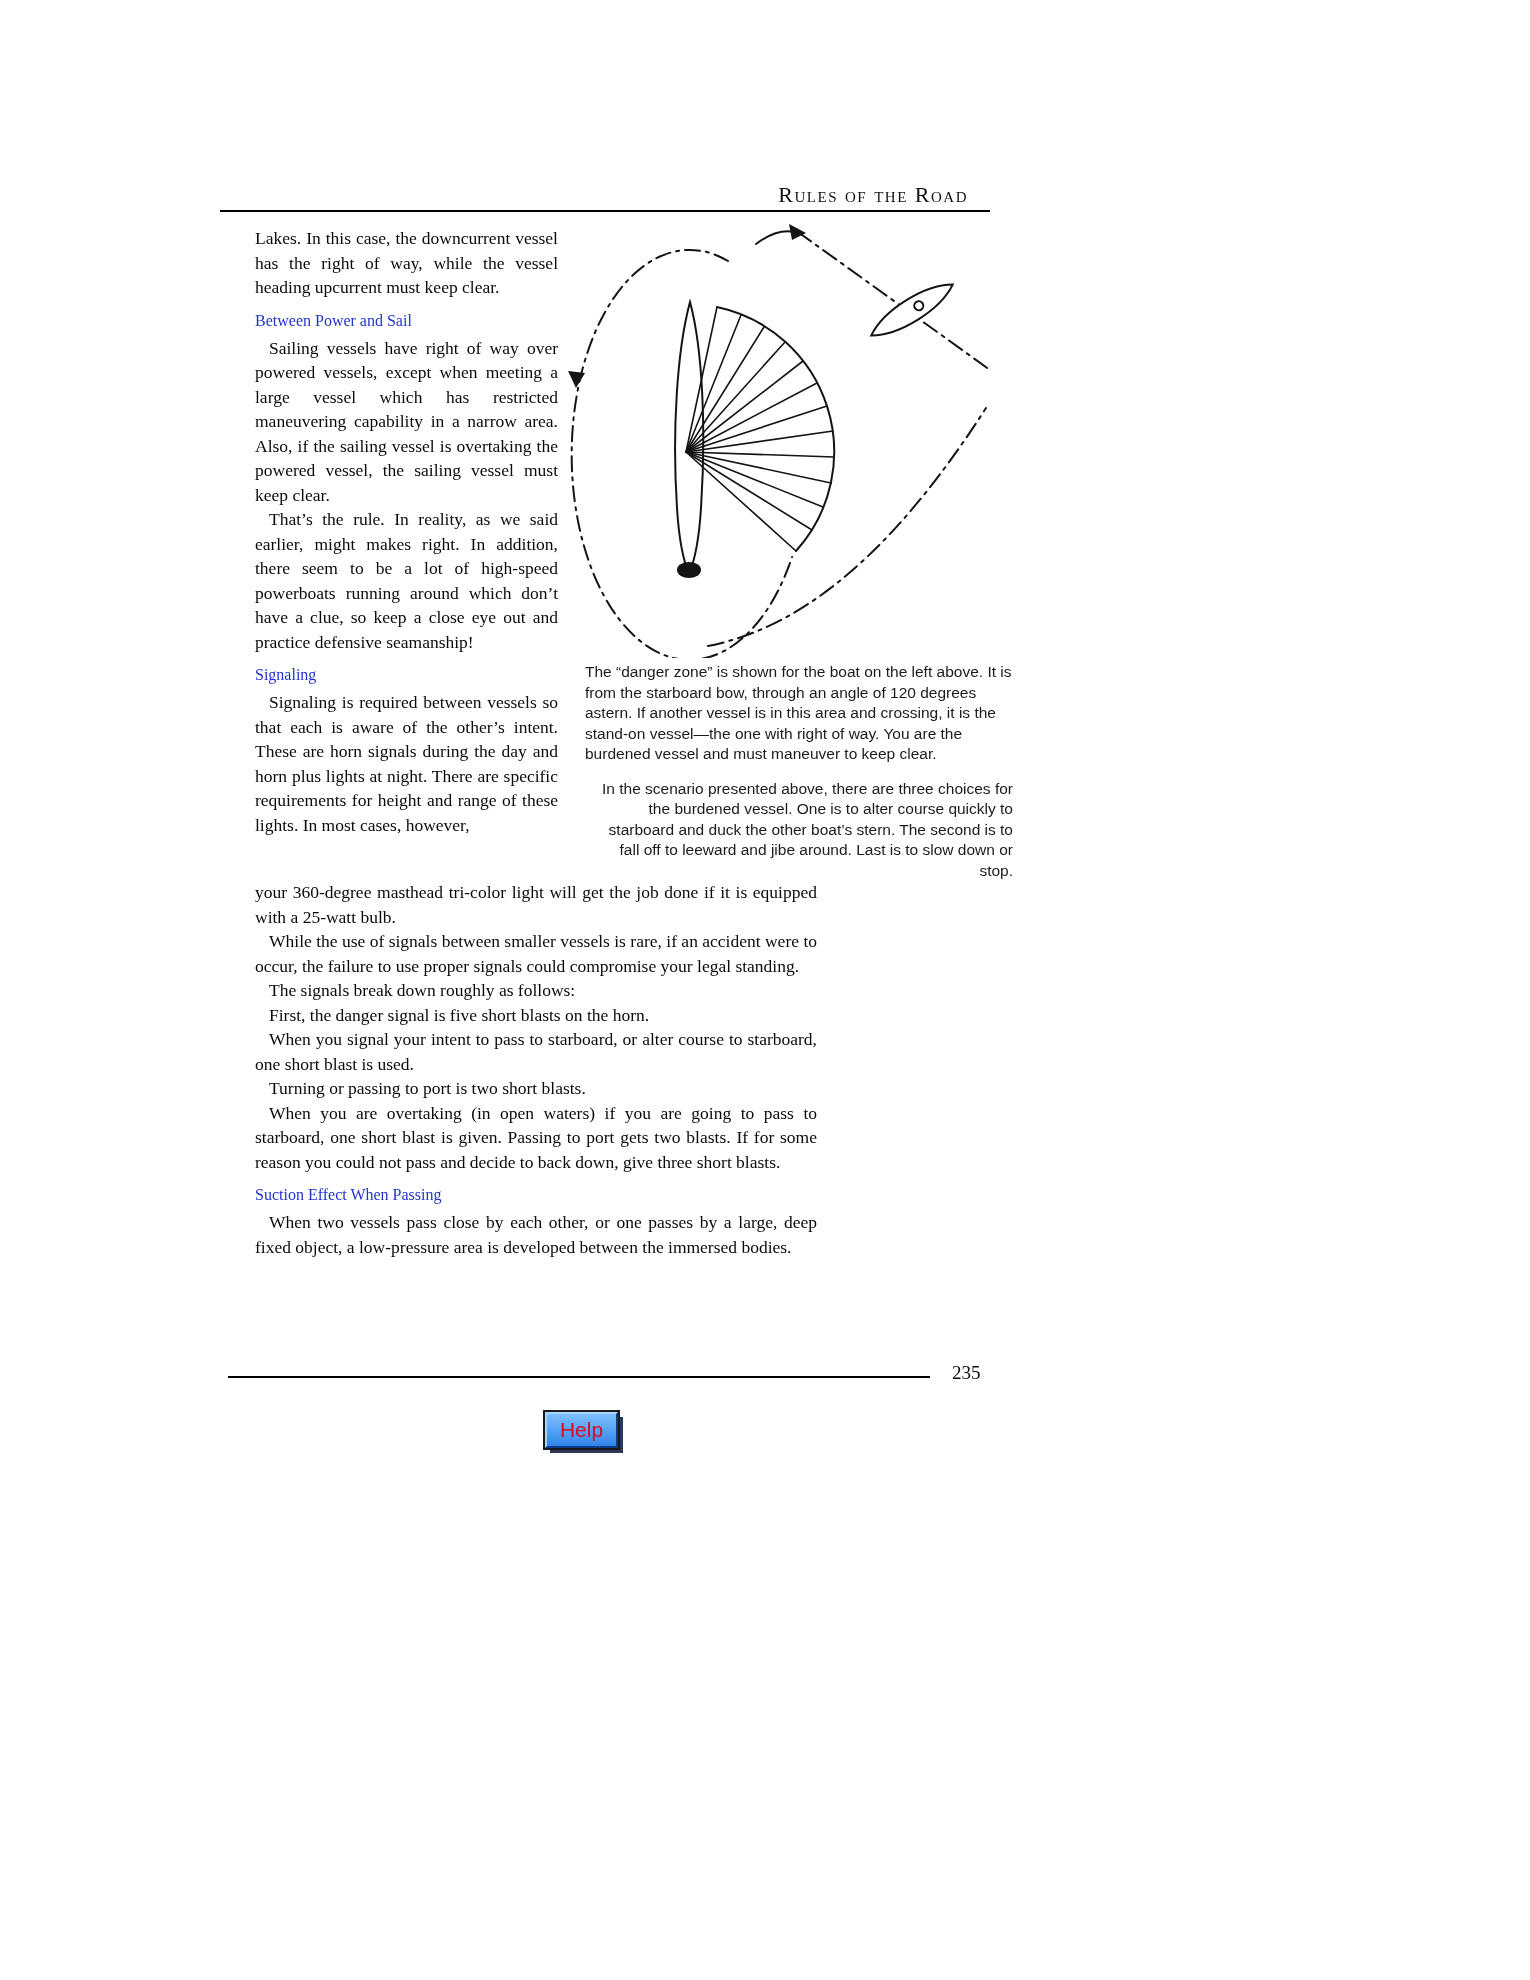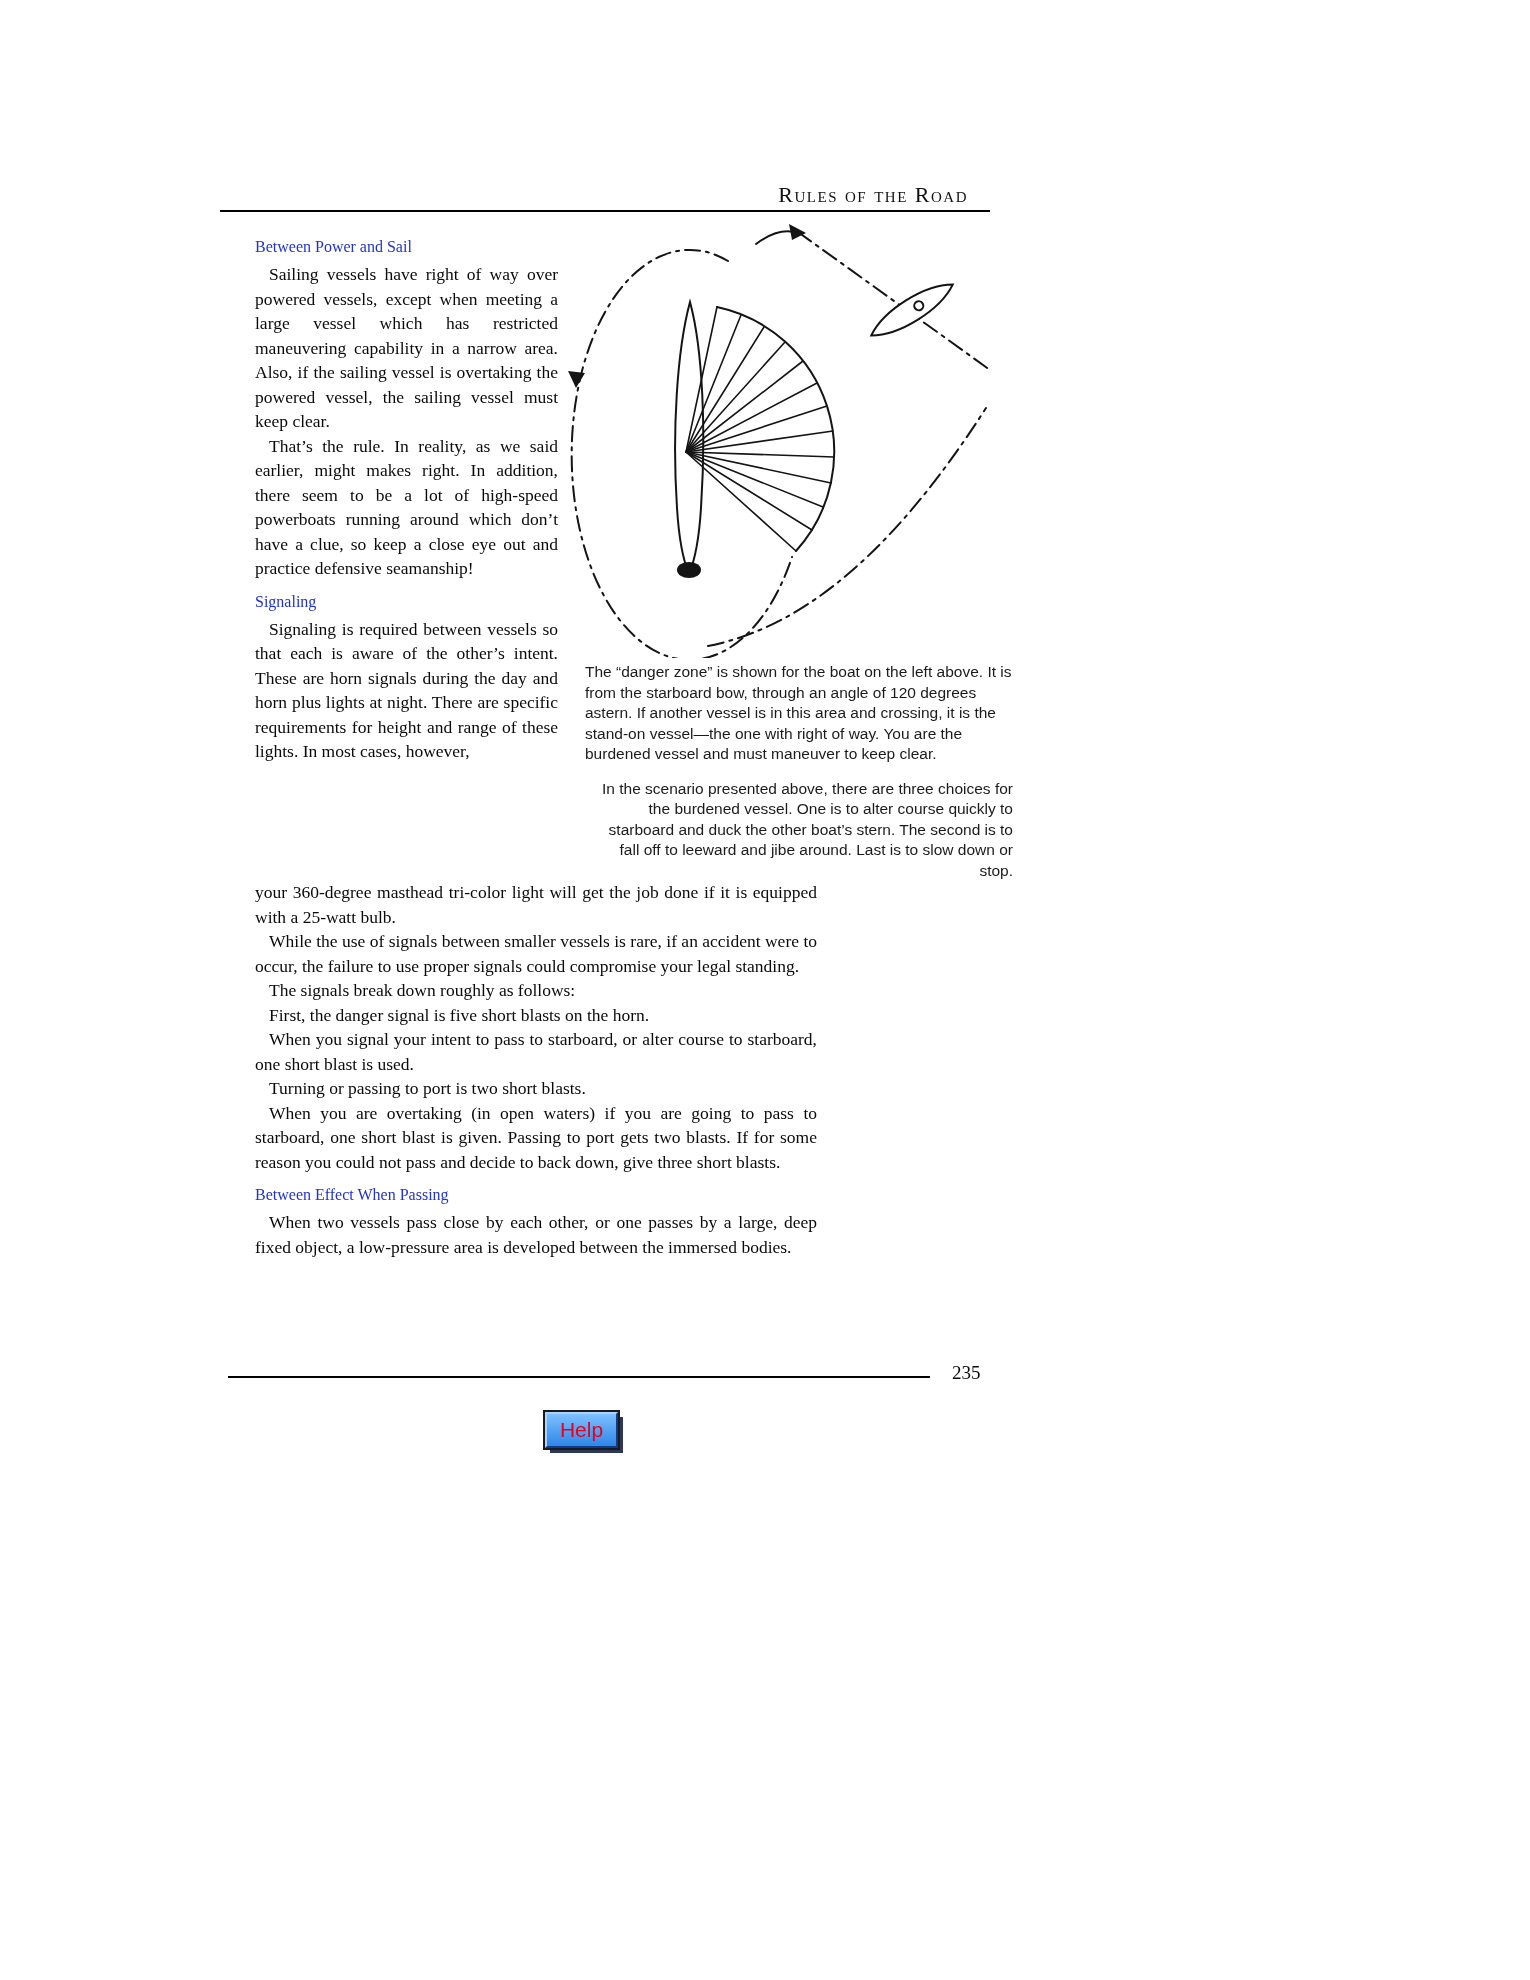--- a/index.html
+++ b/index.html
@@ -106,20 +106,21 @@
 </style>
 </head>
 <body>
 
 <div class="page">
 
   <div class="header-title">Rules of the Road</div>
   <div class="rule rule-top"></div>
 
   <div class="col-left">
+    <p>Lakes. In this case, the downcurrent vessel has the right of way, while the vessel heading upcurrent must keep clear.</p>
     <h2 class="sect">Between Power and Sail</h2>
     <p class="ind">Sailing vessels have right of way over powered vessels, except when meeting a large vessel which has restricted maneuvering capability in a narrow area. Also, if the sailing vessel is overtaking the powered vessel, the sailing vessel must keep clear.</p>
     <p class="ind">That’s the rule. In reality, as we said earlier, might makes right. In addition, there seem to be a lot of high-speed powerboats running around which don’t have a clue, so keep a close eye out and practice defensive seamanship!</p>
     <h2 class="sect">Signaling</h2>
     <p class="ind">Signaling is required between vessels so that each is aware of the other’s intent. These are horn signals during the day and horn plus lights at night. There are specific requirements for height and range of these lights. In most cases, however,</p>
   </div>
 
   <figure class="figure">
     <svg viewBox="0 0 430 436" width="430" height="436" xmlns="http://www.w3.org/2000/svg">
       <g fill="none" stroke="#141414" stroke-width="2" stroke-linecap="round">
@@ -169,21 +170,21 @@
   </div>
 
   <div class="col-lower">
     <p>your 360-degree masthead tri-color light will get the job done if it is equipped with a 25-watt bulb.</p>
     <p class="ind">While the use of signals between smaller vessels is rare, if an accident were to occur, the failure to use proper signals could compromise your legal standing.</p>
     <p class="ind">The signals break down roughly as follows:</p>
     <p class="ind">First, the danger signal is five short blasts on the horn.</p>
     <p class="ind">When you signal your intent to pass to starboard, or alter course to starboard, one short blast is used.</p>
     <p class="ind">Turning or passing to port is two short blasts.</p>
     <p class="ind">When you are overtaking (in open waters) if you are going to pass to starboard, one short blast is given. Passing to port gets two blasts. If for some reason you could not pass and decide to back down, give three short blasts.</p>
-    <h2 class="sect">Between Effect When Passing</h2>
+    <h2 class="sect">Suction Effect When Passing</h2>
     <p class="ind">When two vessels pass close by each other, or one passes by a large, deep fixed object, a low-pressure area is developed between the immersed bodies.</p>
   </div>
 
   <div class="rule rule-bottom"></div>
   <div class="page-number">235</div>
 
   <button class="help-button">
     <span>Help</span>
   </button>
 

